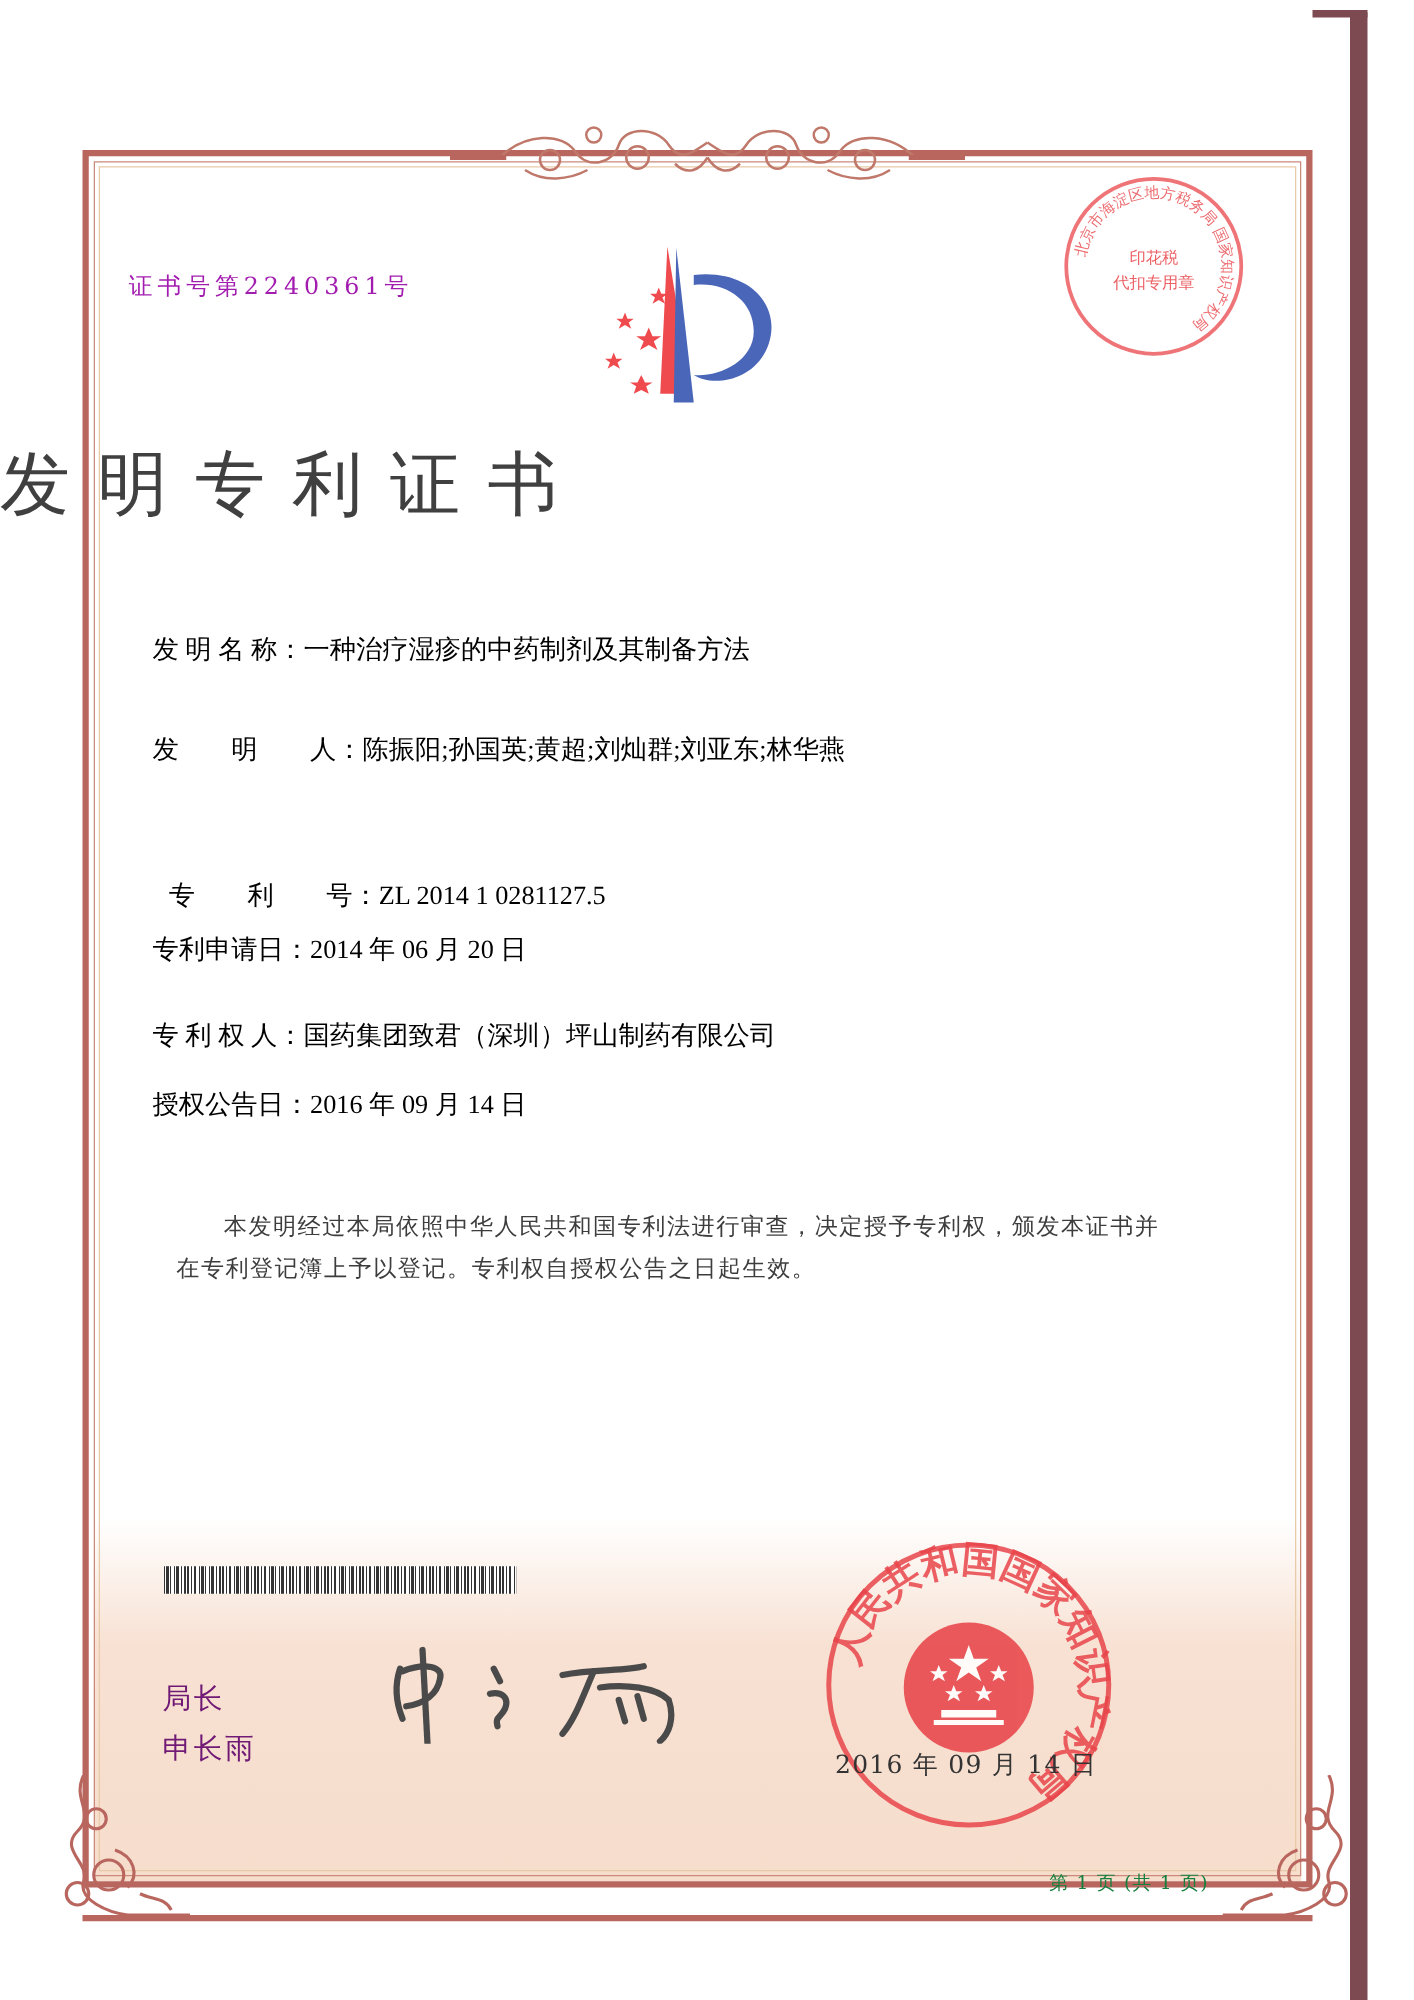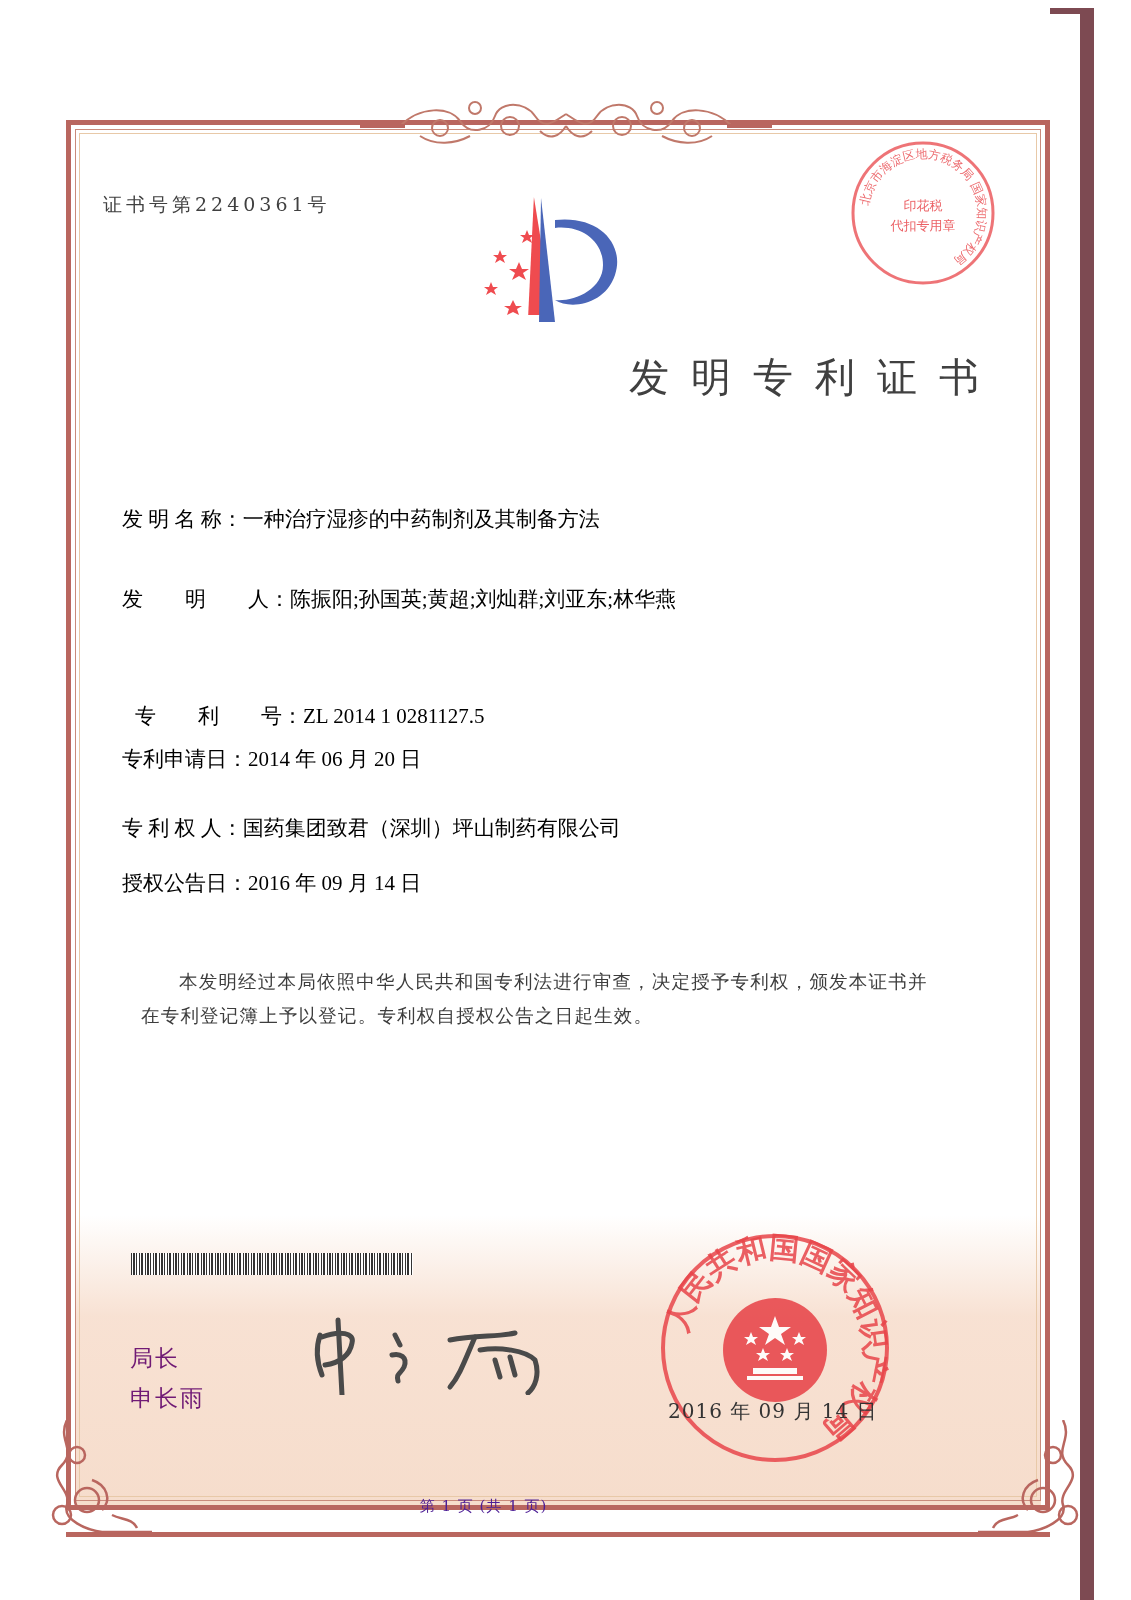--- a/index.html
+++ b/index.html
@@ -9,36 +9,36 @@
   .outer-edge{position:absolute;left:1080px;top:10px;width:14px;height:1590px;background:#7d4a52;}
   .outer-top{position:absolute;left:1050px;top:8px;width:44px;height:6px;background:#7d4a52;}
   .frame{position:absolute;left:66px;top:120px;width:984px;height:1390px;
          border:5px solid #b9665f;box-sizing:border-box;}
   .frame-inner{position:absolute;left:4px;top:4px;right:4px;bottom:4px;border:1.5px solid #c98a7b;}
   .frame-inner2{position:absolute;left:8px;top:8px;right:8px;bottom:8px;border:1px solid #e8c9a8;}
   .bottom-wash{position:absolute;left:75px;top:1215px;width:966px;height:290px;
      background:linear-gradient(180deg,rgba(250,232,220,0) 0%,rgba(247,222,206,0.9) 35%,#f6ddcc 100%);}
   .ornament-top{position:absolute;left:360px;top:86px;width:412px;height:66px;}
   .corner{position:absolute;width:120px;height:120px;}
-  .cert-no{position:absolute;left:103px;top:192px;font-size:19px;letter-spacing:4px;color:#404040;}
+  .cert-no{position:absolute;left:103px;top:216px;font-size:19px;letter-spacing:4px;color:#a21caf;}
   .logo{position:absolute;left:455px;top:190px;width:170px;height:140px;}
   .tax-seal{position:absolute;left:848px;top:138px;width:150px;height:150px;}
-  .title{position:absolute;left:0;width:1001px;top:350px;text-align:right;font-size:40px;
+  .title{position:absolute;left:0;width:1001px;top:350px;text-align:left;font-size:56px;
          letter-spacing:22px;color:#404040;font-weight:normal;}
   .field{position:absolute;left:122px;font-size:21px;color:#000000;white-space:nowrap;font-family:Liberation Serif, serif;}
   .field .lbl{display:inline-block;}
   .para{position:absolute;left:126px;width:820px;font-size:18.5px;line-height:33.5px;color:#3d3d3d;letter-spacing:1.2px;}
   .para p{margin:15px;text-indent:38px;}
   .barcode{position:absolute;left:131px;top:1253px;width:282px;height:22px;
     background:repeating-linear-gradient(90deg,#333 0 1px,#fff 1px 2px,#333 2px 4px,#fff 4px 5px,#333 5px 6px,#fff 6px 8px,#333 8px 9px,#fff 9px 10px,#333 10px 12px,#fff 12px 14px);}
   .director{position:absolute;left:130px;font-family:"DejaVu Sans","Liberation Sans",sans-serif;font-size:23px;color:#701a75;letter-spacing:2px;}
   .signature{position:absolute;left:300px;top:1315px;width:260px;height:80px;}
   .nat-seal{position:absolute;left:655px;top:1228px;width:240px;height:240px;}
   .issue-date{position:absolute;left:668px;top:1398px;font-size:20px;color:#333;letter-spacing:1px;}
-  .page-no{position:absolute;left:0;width:967px;top:1497px;text-align:center;font-size:15px;color:#4c1d95;letter-spacing:1px;}
+  .page-no{position:absolute;left:0;width:967px;top:1497px;text-align:right;font-size:15px;color:#15803d;letter-spacing:1px;}
   .bottom-rule{position:absolute;left:66px;top:1532px;width:984px;height:5px;background:#b9665f;}
 </style>
 </head>
 <body>
 
 <div class="outer-band"></div>
 <div class="outer-top"></div>
 <div class="outer-edge"></div>
 
 <div class="bottom-wash"></div>

